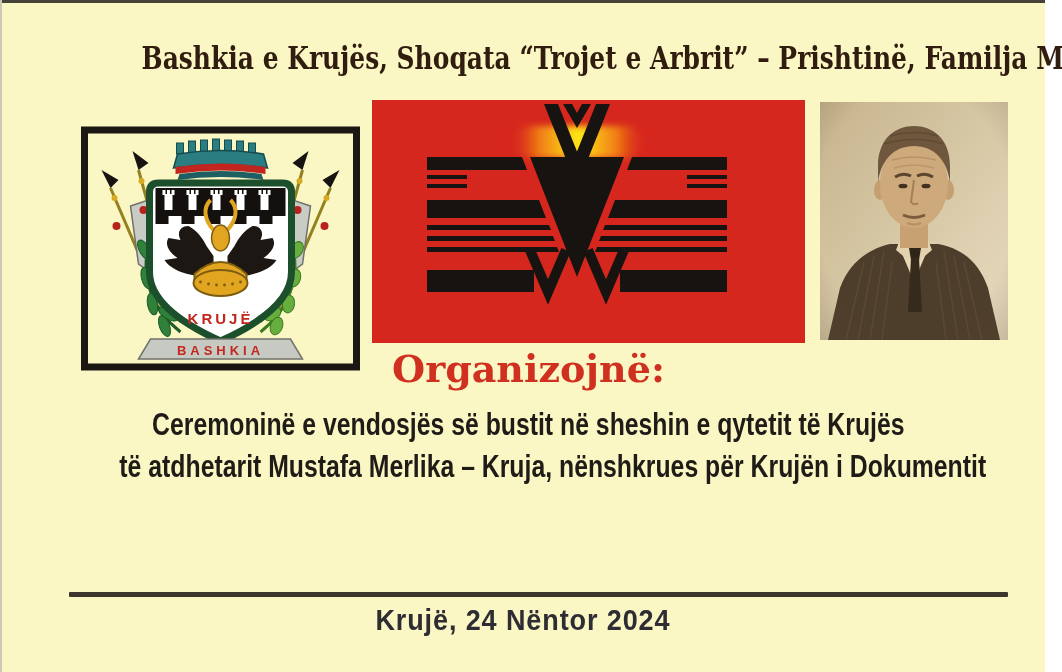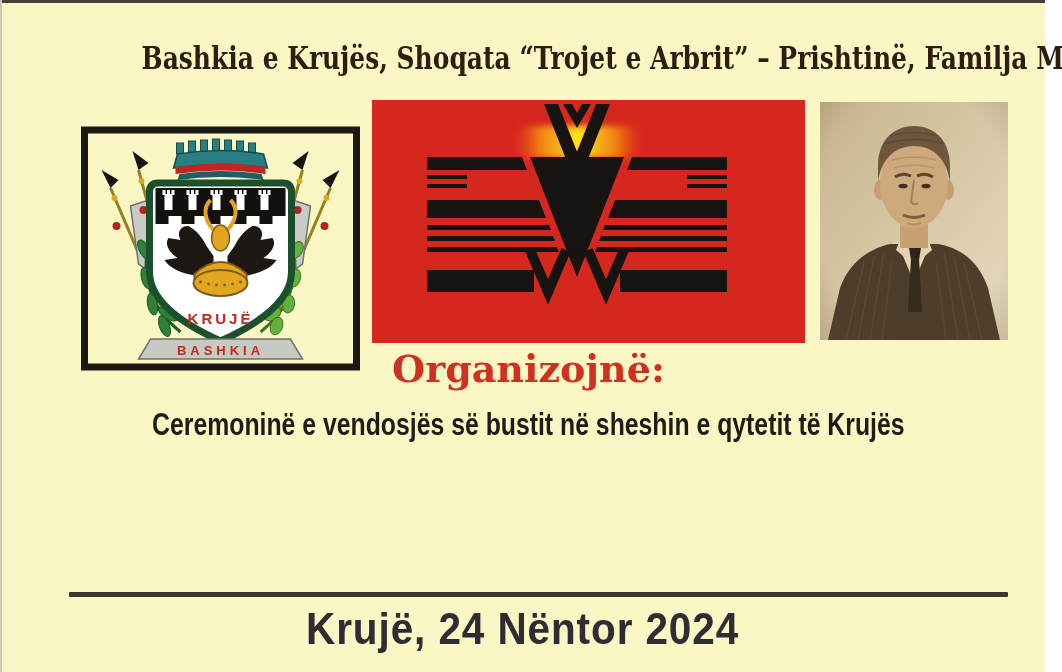--- a/index.html
+++ b/index.html
@@ -37,21 +37,21 @@
     position:absolute; left:0; right:17px; top:404px; text-align:center;
     font-weight:bold; font-size:31px; color:#1f1b17;
   }
   .body-text .line { height:42px; line-height:42px;padding-left:11px; }
   .rule {
     position:absolute; left:69px; top:592px; width:939px; height:5px;
     background:#3d362c; border-radius:1px;
   }
   .date-line {
     position:absolute; left:0; right:17px; top:603px; text-align:center;
-    font-weight:bold; font-size:45px; letter-spacing:1px; color:#2e2d33;
+    font-weight:bold; font-size:30px; letter-spacing:1px; color:#2e2d33;
   }
 </style>
 </head>
 <body>
 
 <div class="poster">
 
   <div class="top-edge"></div>
   <div class="left-edge"></div>
   <div class="right-strip"></div>
@@ -281,20 +281,21 @@
       <rect width="188" height="238" fill="url(#vig)"></rect>
     </svg>
   </div>
 
   <div class="organizers">
     <span>Organizojnë:</span>
   </div>
 
   <div class="body-text">
     <div class="line"><span class="squeeze80">Ceremoninë e vendosjës së bustit në sheshin e qytetit të Krujës</span></div>
+    <div class="line"><span class="squeeze80">të atdhetarit Mustafa Merlika – Kruja, nënshkrues për Krujën i Dokumentit</span></div>
   </div>
 
   <div class="rule"></div>
 
   <div class="date-line">
     <span class="squeeze90">Krujë, 24 Nëntor 2024</span>
   </div>
 
 </div>
 

